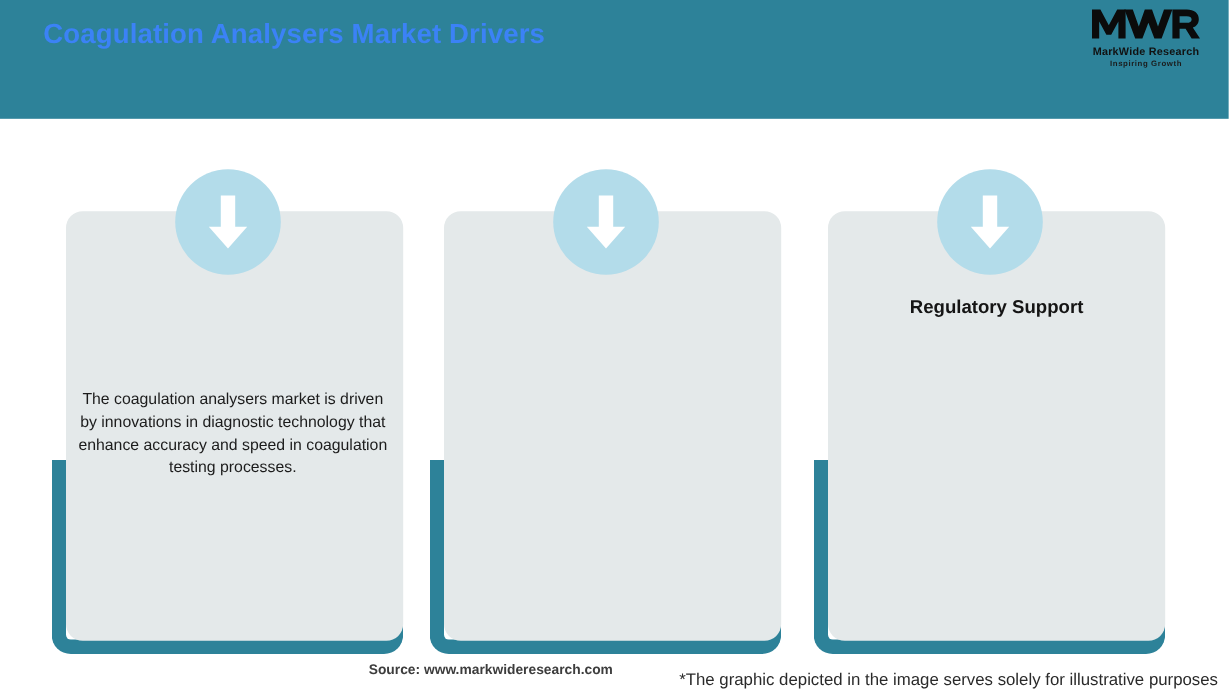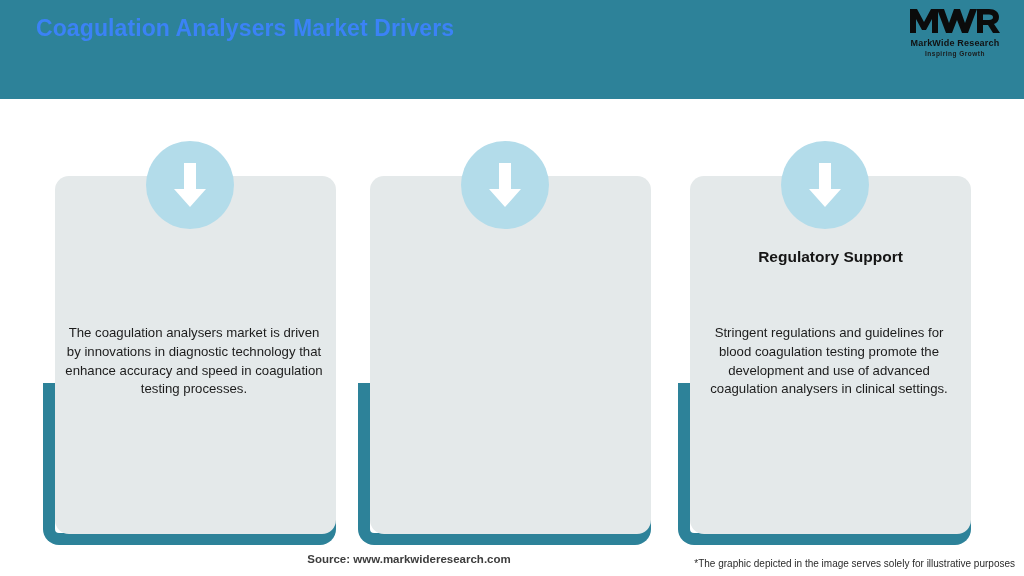--- a/index.html
+++ b/index.html
@@ -157,21 +157,21 @@
     width: 818px;
     text-align: center;
     font-size: 11.5px;
     font-weight: bold;
     color: #3d3d3d;
   }
   #disclaimer-note {
     position: absolute;
     right: 9px;
     top: 558px;
-    font-size: 10px;
+    font-size: 14px;
     color: #2a2a2a;
     white-space: nowrap;
     margin-left: 10px;
   }
 </style>
 </head>
 <body>
 
 <div id="header-bar"></div>
 
@@ -219,19 +219,18 @@
 
   <div class="card-group g3">
     <div class="card-frame"></div>
     <div class="card-panel"></div>
     <div class="card-icon">
       <svg width="40" height="50" viewBox="0 0 40 50" xmlns="http://www.w3.org/2000/svg">
         <path d="M14 3 L26 3 L26 29 L36 29 L20 47 L4 29 L14 29 Z" fill="#ffffff"></path>
       </svg>
     </div>
     <div class="card-heading">Regulatory Support</div>
-    <div class="card-body">Stringent regulations and guidelines for blood coagulation testing promote the development and use of advanced coagulation analysers in clinical settings.</div>
   </div>
 
 </div>
 
 <div id="source-note">Source: www.markwideresearch.com</div>
 <div id="disclaimer-note">*The graphic depicted in the image serves solely for illustrative purposes</div>
 
 </body></html>

